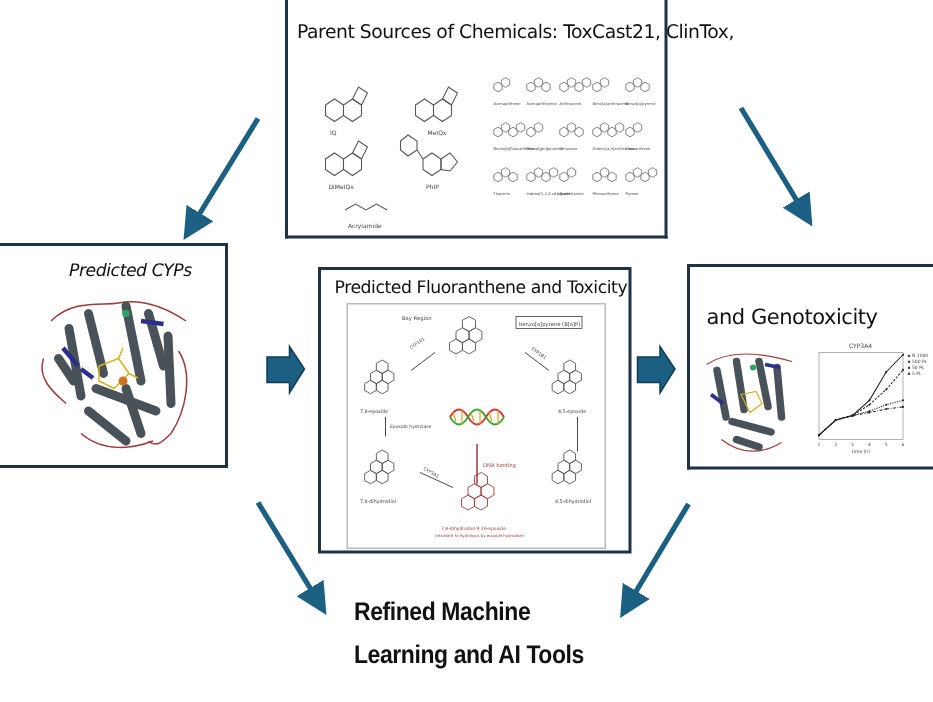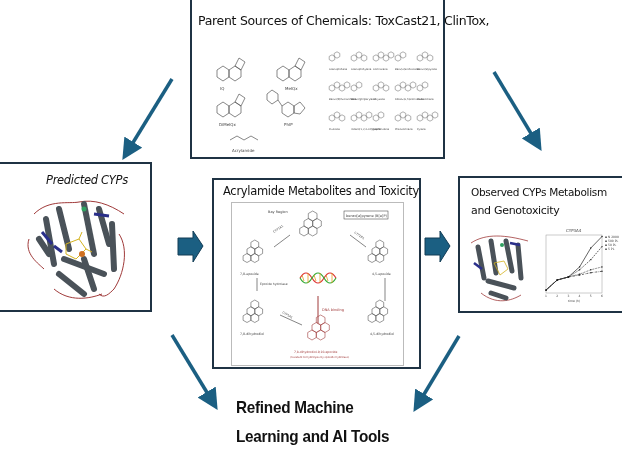--- a/index.html
+++ b/index.html
@@ -191,21 +191,21 @@
     <g stroke="#d4b320" stroke-width="1" fill="none">
       <path d="M42,50 L55,45 L62,55 L52,65 L42,60 Z"></path>
       <path d="M55,45 L58,38 M62,55 L68,58"></path>
     </g>
     <circle cx="58" cy="60" r="3" fill="#d07020"></circle>
     <circle cx="60" cy="15" r="2.5" fill="#2fa060"></circle>
   </svg>
 </div>
 
 <div class="box" style="left:212px;top:178px;width:209px;height:191px;">
-  <div class="title" style="left:9px;top:4px;font-size:11.5px;white-space:nowrap;">Acrylamide Metabolites and Toxicity</div>
+  <div class="title" style="left:9px;top:4px;font-size:11.5px;white-space:nowrap;">Predicted Fluoranthene and Toxicity</div>
   <div style="position:absolute;left:17px;top:22px;width:171px;height:162px;border:1px solid #bbb;background:#fff;">
     <svg width="171" height="162" style="left:0;top:0;">
       <g stroke="#555" fill="none" stroke-width="0.6" id="bapRings">
           <g>
             <polygon points="76.3,30.5 72.0,33.0 67.7,30.5 67.7,25.5 72.0,23.0 76.3,25.5"></polygon>
             <polygon points="85.0,30.5 80.7,33.0 76.3,30.5 76.3,25.5 80.7,23.0 85.0,25.5"></polygon>
             <polygon points="80.7,23.0 76.3,25.5 72.0,23.0 72.0,18.0 76.3,15.5 80.7,18.0"></polygon>
             <polygon points="89.3,23.0 85.0,25.5 80.7,23.0 80.7,18.0 85.0,15.5 89.3,18.0"></polygon>
             <polygon points="85.0,15.5 80.7,18.0 76.3,15.5 76.3,10.5 80.7,8.0 85.0,10.5"></polygon>
           </g>
@@ -276,22 +276,21 @@
       </g>
       <line x1="86" y1="120" x2="86" y2="93" stroke="#a03a3a" stroke-width="1"></line>
       <text x="90" y="108" font-size="3.5" fill="#a03a3a" font-family="DejaVu Sans, sans-serif">DNA binding</text>
       <text x="62" y="150" font-size="3" fill="#a03a3a" font-family="DejaVu Sans, sans-serif">7,8-dihydrodiol-9,10-epoxide</text>
       <text x="58" y="155" font-size="2.6" fill="#a03a3a" font-family="DejaVu Sans, sans-serif">(resistant to hydrolysis by epoxide hydrolase)</text>
     </svg>
   </div>
 </div>
 
 <div class="box" style="left:458px;top:176px;width:164px;height:137px;border-right:none;">
-  <div class="title" style="left:11px;top:8px;font-size:10.5px;white-space:nowrap;">Observed CYPs Metabolism</div>
-  <div class="title" style="left:11px;top:26px;font-size:11px;white-space:nowrap;">and  Genotoxicity</div>
+  <div class="title" style="left:11px;top:26px;font-size:14px;white-space:nowrap;">and  Genotoxicity</div>
   <svg width="70" height="70" style="left:6px;top:55px;">
     <g stroke="#a03a3a" stroke-width="0.8" fill="none">
       <path d="M5,10 C20,0 40,2 62,8"></path>
       <path d="M15,60 C30,72 45,68 55,62"></path>
     </g>
     <g stroke="#4a5259" stroke-width="5" stroke-linecap="round" fill="none">
       <path d="M12,14 L18,45"></path>
       <path d="M25,8 L30,40"></path>
       <path d="M40,8 L46,38"></path>
       <path d="M52,12 L55,45"></path>

